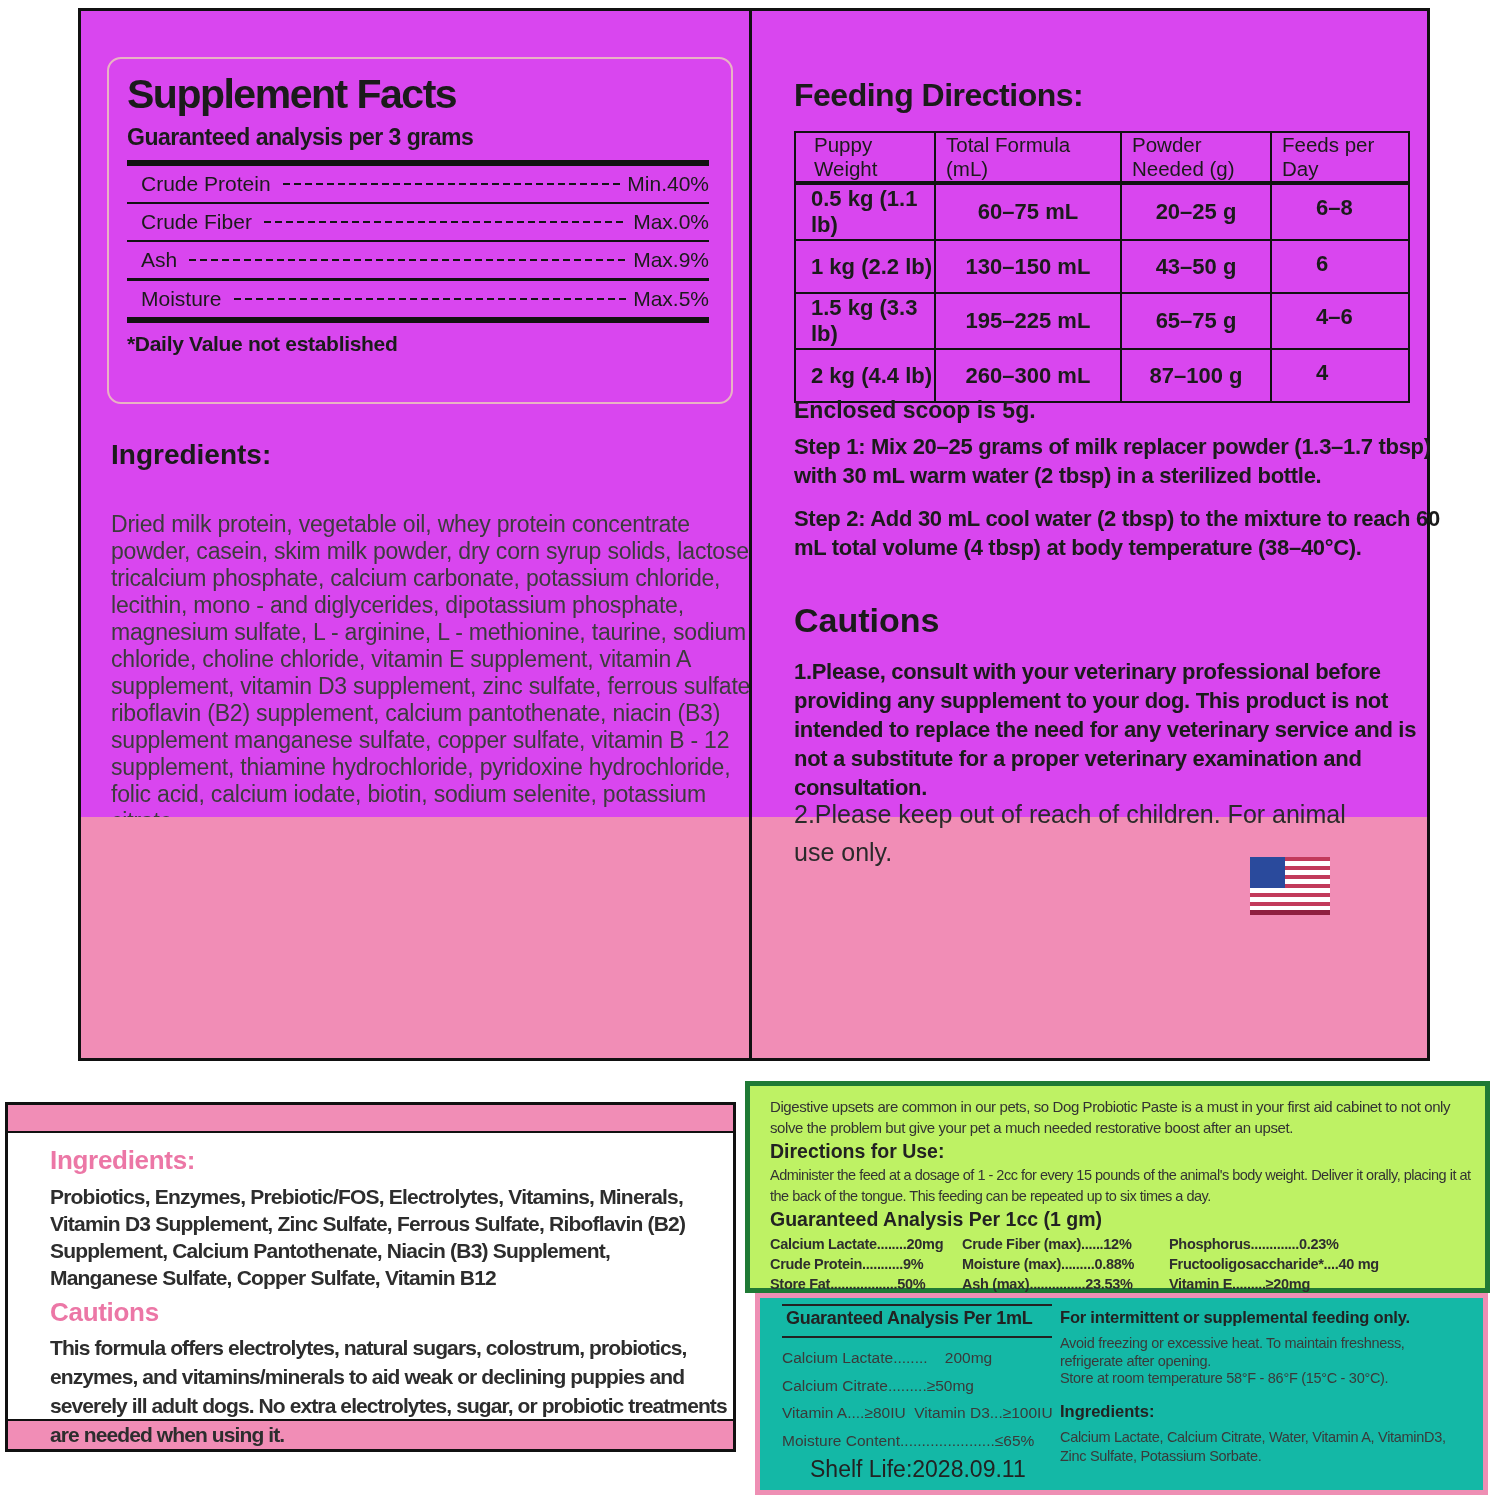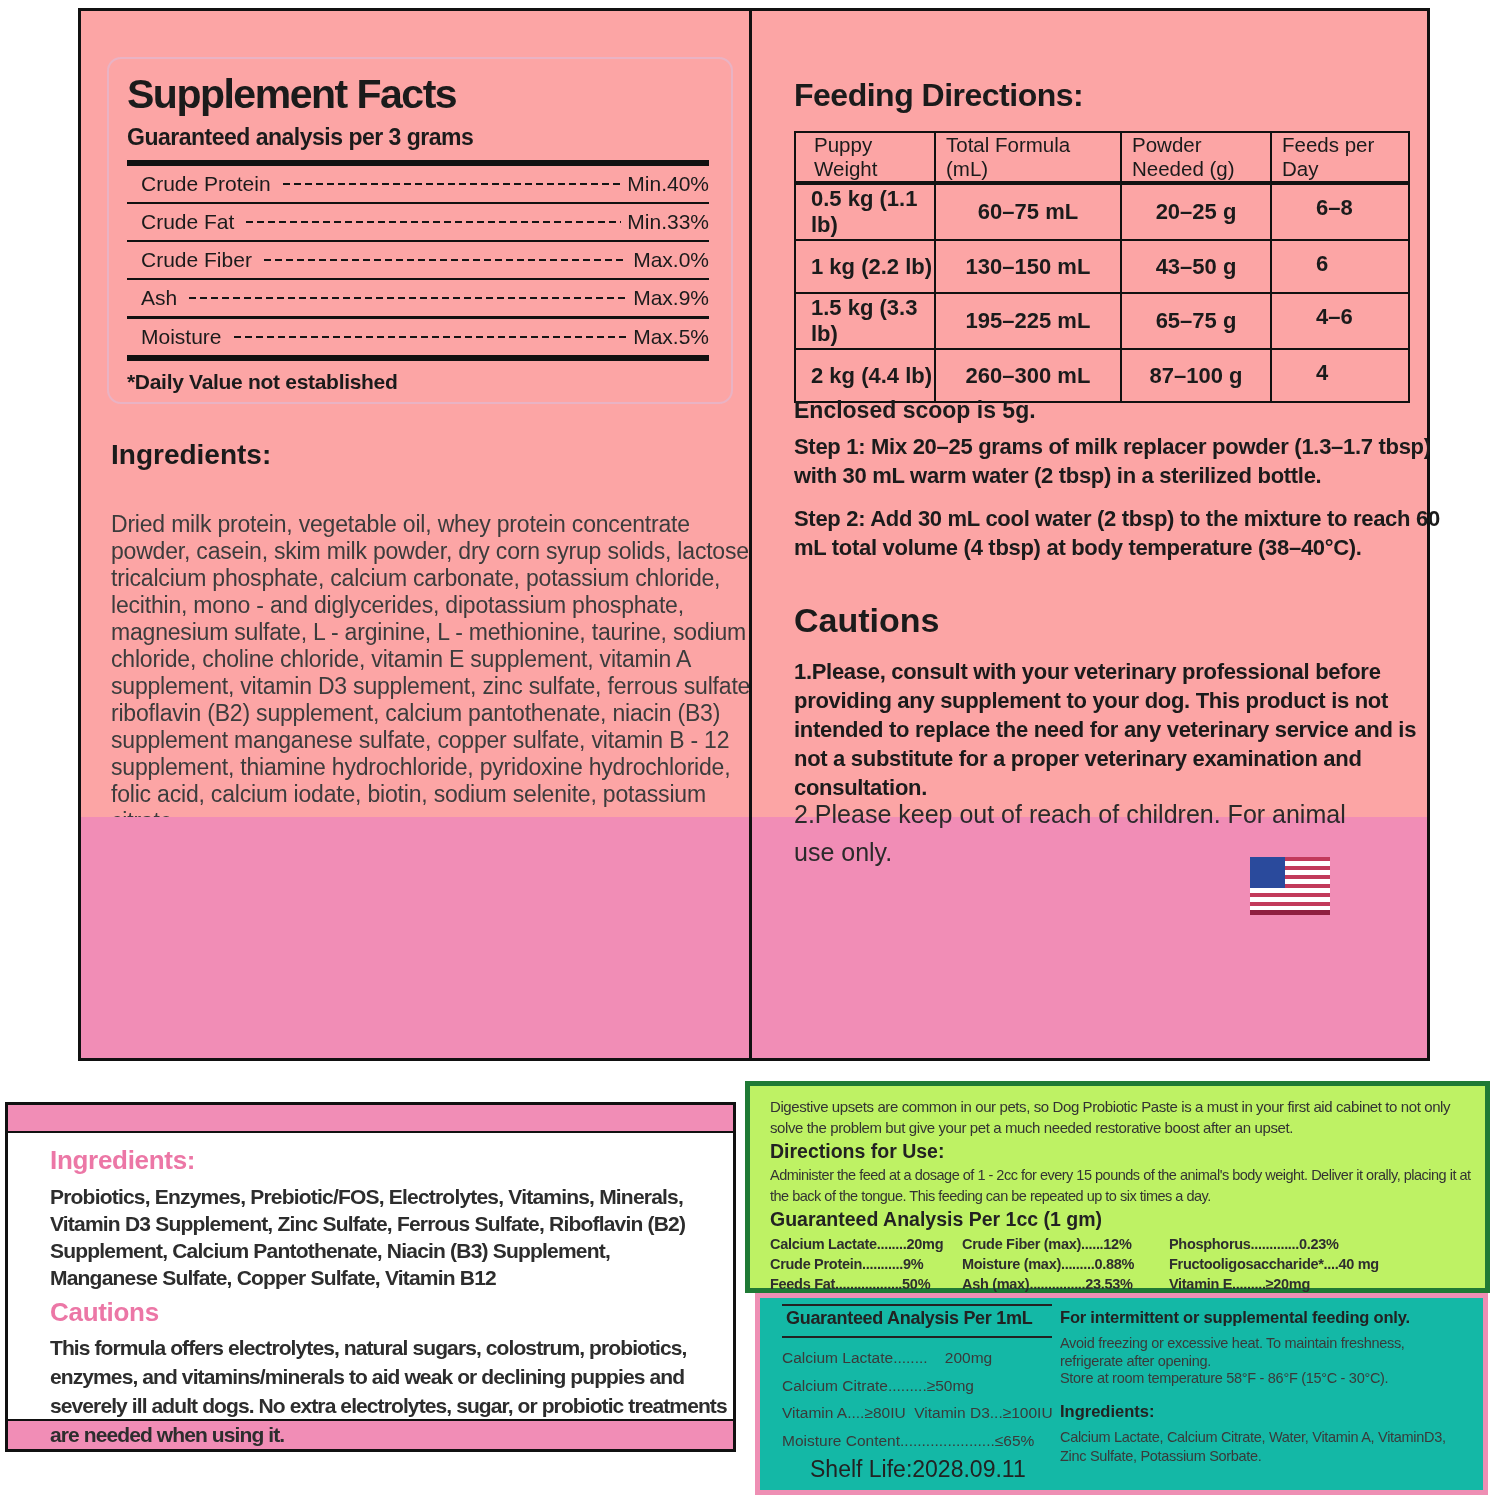--- a/index.html
+++ b/index.html
@@ -2,21 +2,21 @@
 <html><head>
 <meta charset="utf-8">
 <style>
   html,body { margin:0; padding:0; background:#ffffff; }
   .page {
     position:relative; width:1495px; height:1500px; background:#ffffff;
     font-family:"Liberation Sans", sans-serif; color:#1b1b1b; overflow:hidden;
   }
 
   
-  .panel { position:absolute; top:8px; height:1053px; background:#fca5a5; border:3px solid #111; box-sizing:border-box; }
+  .panel { position:absolute; top:8px; height:1053px; background:#d946ef; border:3px solid #111; box-sizing:border-box; }
   .panel-left  { left:78px;  width:674px; }
   .panel-right { left:749px; width:681px; }
   .pink-band { position:absolute; left:0; right:0; top:806px; bottom:0; background:#F18DB6; z-index:1; }
 
   
   .sf-box {
     position:absolute; left:26px; top:46px; width:626px; height:347px;
     border:2px solid #E9B3C4; border-radius:14px; box-sizing:border-box;
     padding:14px 22px 0 18px;
   }
@@ -108,25 +108,20 @@
       <div class="sf-title">Supplement Facts</div>
       <div class="sf-sub">Guaranteed analysis per 3 grams</div>
       <div class="sf-bar"></div>
 
       <div class="sf-row">
         <span class="sf-label">Crude Protein</span>
         <span class="sf-leader"></span>
         <span class="sf-value">Min.40%</span>
       </div>
       <div class="sf-row">
-        <span class="sf-label">Crude Fat</span>
-        <span class="sf-leader"></span>
-        <span class="sf-value">Min.33%</span>
-      </div>
-      <div class="sf-row">
         <span class="sf-label">Crude Fiber</span>
         <span class="sf-leader"></span>
         <span class="sf-value">Max.0%</span>
       </div>
       <div class="sf-row thick">
         <span class="sf-label">Ash</span>
         <span class="sf-leader"></span>
         <span class="sf-value">Max.9%</span>
       </div>
       <div class="sf-row last">
@@ -210,21 +205,21 @@
 
   <div class="gr-box">
     <div class="gr-intro">Digestive upsets are common in our pets, so Dog Probiotic Paste is a must in your first aid cabinet to not only solve the problem but give your pet a much needed restorative boost after an upset.</div>
     <div class="gr-dir-h">Directions for Use:</div>
     <div class="gr-dir-t">Administer the feed at a dosage of 1 - 2cc for every 15 pounds of the animal's body weight. Deliver it orally, placing it at the back of the tongue. This feeding can be repeated up to six times a day.</div>
     <div class="gr-an-h">Guaranteed Analysis Per 1cc (1 gm)</div>
     <div class="gr-grid">
       <div class="col">
         <div class="cell">Calcium Lactate........20mg</div>
         <div class="cell">Crude Protein...........9%</div>
-        <div class="cell">Feeds Fat..................50%</div>
+        <div class="cell">Store Fat..................50%</div>
       </div>
       <div class="col">
         <div class="cell">Crude Fiber (max)......12%</div>
         <div class="cell">Moisture (max).........0.88%</div>
         <div class="cell">Ash (max)...............23.53%</div>
       </div>
       <div class="col">
         <div class="cell">Phosphorus.............0.23%</div>
         <div class="cell">Fructooligosaccharide*....40 mg</div>
         <div class="cell">Vitamin E.........≥20mg</div>

